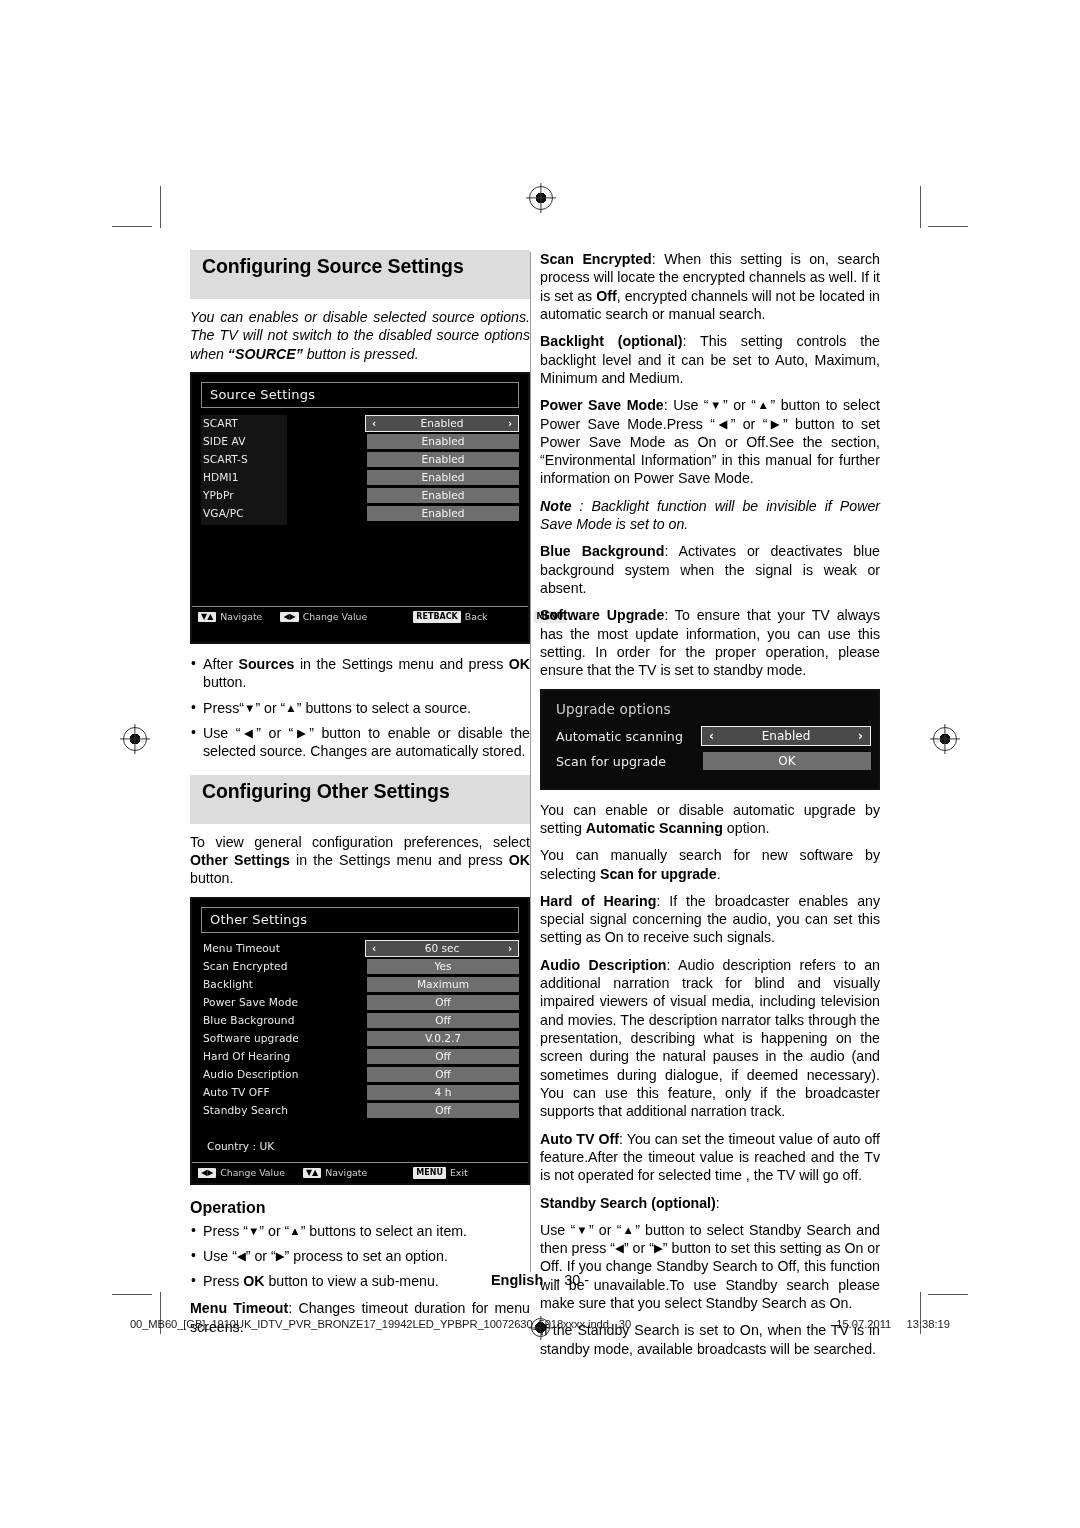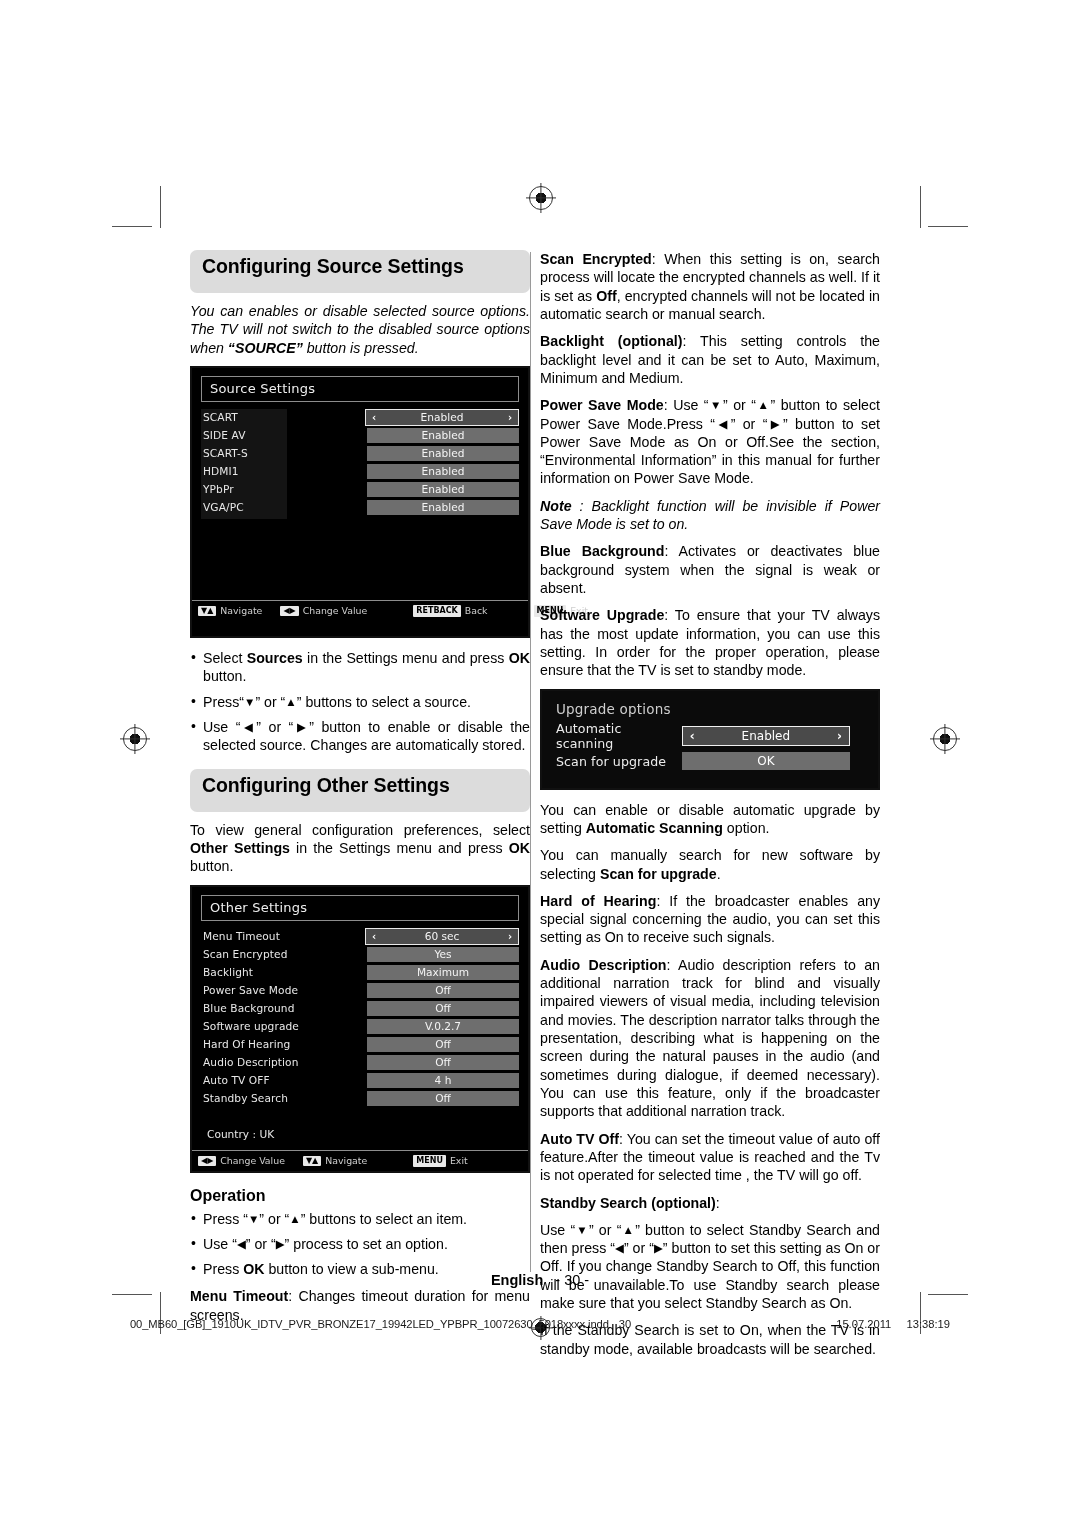--- a/index.html
+++ b/index.html
@@ -43,23 +43,22 @@
     position:absolute;left:530px;top:252px;width:1px;height:1020px;background:#9a9a9a;
   }
 
   
   h1.sect{
     margin:0 0 9px 0;
     background:#dcdcdc;
     font-size:19.5px;
     font-weight:bold;
     letter-spacing:-0.1px;
-    padding:6px 0 16px 12px;
+    padding:6px 0 22px 12px;
     line-height:1.08;
-    border-radius:7px;
   }
   h2.sub{
     margin:14px 0 5px 0;
     font-size:16px;
     font-weight:bold;
   }
 
   p{
     margin:0 0 9px 0;
     font-size:14.2px;
@@ -164,21 +163,21 @@
   }
   .keyglyph{
     display:inline-block;background:#e9e9e9;color:#000;
     font-size:8px;line-height:10px;padding:0px 3px;border-radius:1px;
   }
   .barlabel{color:#cfcfcf;}
 
   
   .upg{
     border:2px solid #111;background:#0b0b0b;margin:6px 0 11px 0;
-    padding:10px 28px 12px 14px;
+    padding:10px 7px 12px 14px;
     font-family:"DejaVu Sans", sans-serif;
   }
   .upg-title{color:#cfcfcf;font-size:13.5px;margin-bottom:9px;letter-spacing:0.2px;}
   .upg-row{display:flex;align-items:center;height:21px;margin-bottom:4px;}
   .upg-label{color:#ececec;font-size:12.6px;letter-spacing:0.1px;}
   .upg-val{
     margin-left:auto;width:168px;height:18px;line-height:18px;text-align:center;
     background:#6e6e6e;color:#fff;font-size:12px;position:relative;
   }
   .upg-val.sel{background:#4a4a4a;border:1px solid #f0f0f0;height:18px;line-height:18px;}
@@ -279,21 +278,21 @@
             <span class="barlabel">Back</span>
           </div>
           <div class="barItem">
             <span class="keybox">MENU</span>
             <span class="barlabel">Exit</span>
           </div>
         </div>
     </div>
 
     <ul class="bl" id="source-bullets">
-        <li><span>Select </span><span class="b">Sources</span><span> in the Settings menu and press </span><span class="b">OK</span><span> button.</span></li>
+        <li><span>After </span><span class="b">Sources</span><span> in the Settings menu and press </span><span class="b">OK</span><span> button.</span></li>
         <li><span>Press“</span><span class="arr">▼</span><span>” or “</span><span class="arr">▲</span><span>” buttons to select a source.</span></li>
         <li><span>Use “</span><span class="arr">◀</span><span>” or “</span><span class="arr">▶</span><span>” button to enable or disable the selected source. Changes are automatically stored.</span></li>
       </ul>
 
     <h1 class="sect" style="margin-top:14px;">Configuring Other Settings</h1>
 
     <p id="other-intro"><span>To view general configuration preferences, select </span><span class="b">Other Settings</span><span> in the Settings menu and press </span><span class="b">OK</span><span> button.</span></p>
 
     <div class="osd">
       <div class="osd-inner">

